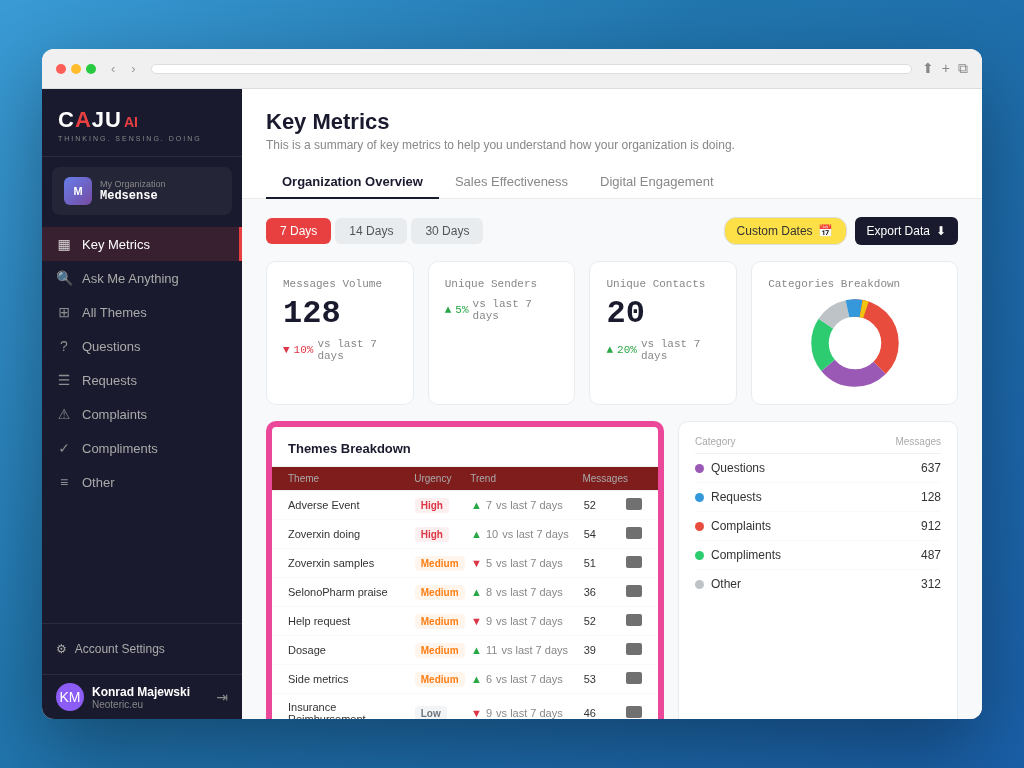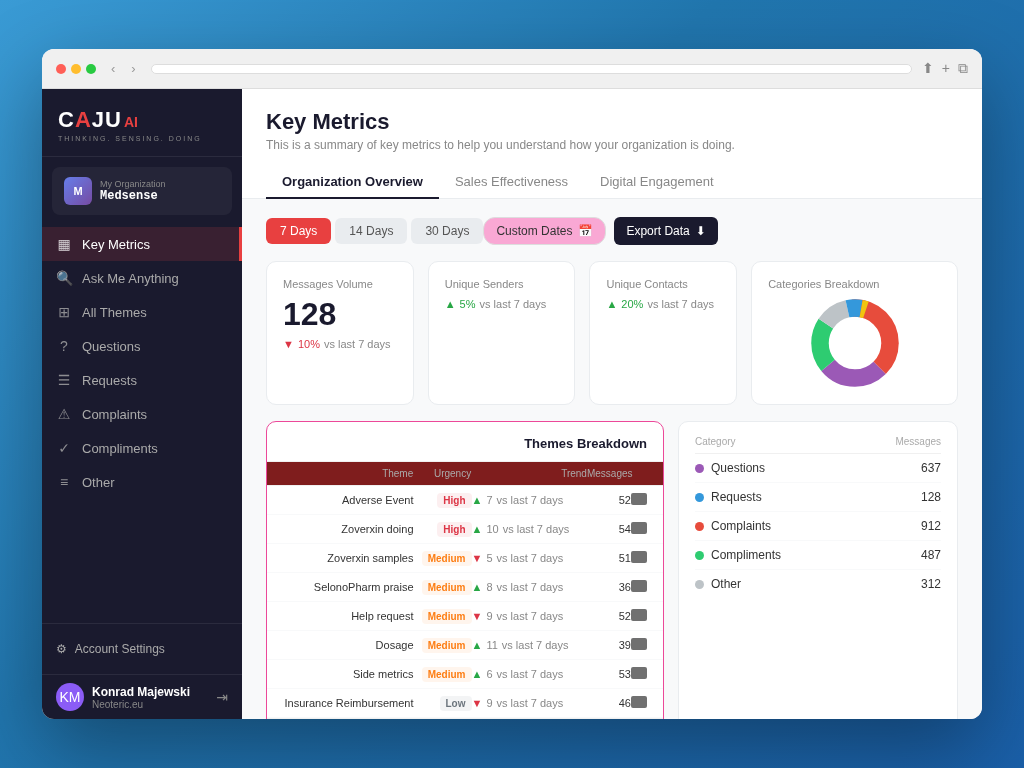--- a/index.html
+++ b/index.html
@@ -158,40 +158,40 @@
       border-bottom: 2px solid transparent;
       margin-bottom: -1px;
     }
     .page-tab.active {
       color: #1a1a2e;
       font-weight: 600;
       border-bottom: 2px solid #1a1a2e;
     }
     .content-area { padding: 18px 24px; flex: 1; }
     .toolbar {
-      display: flex; align-items: center; 
+      display: flex; align-items: center; justify-content: space-between;
       margin-bottom: 16px;
     }
     .date-filters { display: flex; gap: 4px; }
     .date-btn {
       padding: 6px 14px;
       border-radius: 6px;
       border: none;
       font-size: 12px;
       cursor: pointer;
       font-weight: 500;
     }
     .date-btn.active { background: #e84040; color: #fff; }
     .date-btn:not(.active) { background: #e9ecef; color: #555; }
     .toolbar-right { display: flex; gap: 8px; }
     .custom-dates-btn {
       padding: 6px 12px;
       border: 1px solid #ddd;
       border-radius: 12px;
-      background: #f9a8d4;
+      background: #fde047;
       font-size: 12px;
       cursor: pointer;
       color: #333;
       display: flex; align-items: center; gap: 6px;
     }
     .export-btn {
       padding: 6px 12px;
       border: none;
       border-radius: 6px;
       background: #1a1a2e;
@@ -199,20 +199,21 @@
       cursor: pointer;
       color: #fff;
       display: flex; align-items: center; gap: 6px;
     }
     
     .metrics-row {
       display: grid;
       grid-template-columns: 1fr 1fr 1fr 1.4fr;
       gap: 14px;
       margin-bottom: 16px;
+      font-family: Liberation Mono, monospace;
     }
     .metric-card {
       background: #fff;
       border-radius: 10px;
       padding: 16px;
       border: 1px solid #e9ecef;
     }
     .metric-title { font-size: 11px; color: #888; font-weight: 500; margin-bottom: 8px; }
     .metric-value { font-size: 32px; font-weight: 700; color: #1a1a2e; margin-bottom: 8px; line-height: 1; }
     .metric-change {
@@ -225,23 +226,22 @@
     .donut-chart { width: 90px; height: 90px; }
     
     .bottom-section {
       display: grid;
       grid-template-columns: 1fr 280px;
       gap: 14px;
     }
     .themes-card {
       background: #fff;
       border-radius: 10px;
-      border: 1px solid #ec4899;
+      border: 6px solid #ec4899;
       overflow: hidden;
-      text-align: right;
     }
     .card-header {
       padding: 14px 16px 10px;
       font-size: 13px;
       font-weight: 600;
       color: #1a1a2e;
       border-bottom: 1px solid #f0f0f0;
     }
     .table-header {
       display: grid;
@@ -452,20 +452,21 @@
             <div class="metric-title">Unique Senders</div>
             <div class="metric-change change-up">
               <span>▲</span>
               <span>5%</span>
               <span class="change-label">vs last 7 days</span>
             </div>
           </div>
 
           <div class="metric-card">
             <div class="metric-title">Unique Contacts</div>
+            <div class="metric-value">20</div>
             <div class="metric-change change-up">
               <span>▲</span>
               <span>20%</span>
               <span class="change-label">vs last 7 days</span>
             </div>
           </div>
 
           <div class="metric-card">
             <div class="metric-title">Categories Breakdown</div>
             <div style="display:flex;justify-content:center;">

